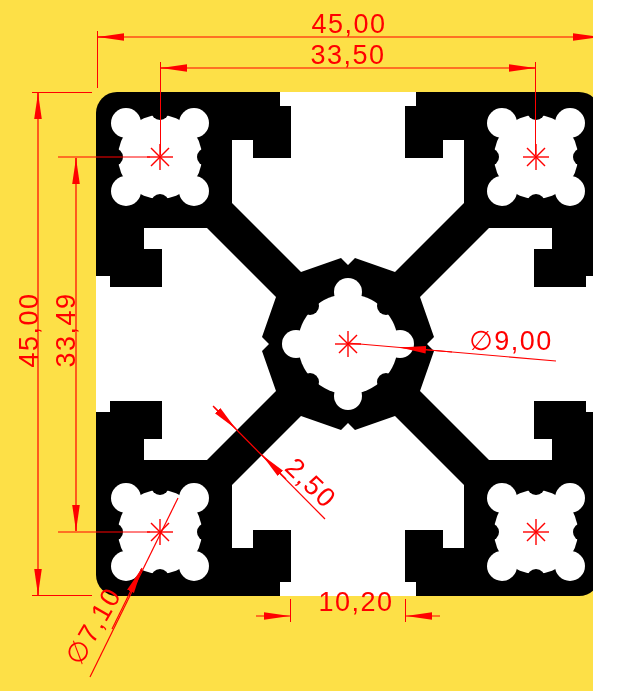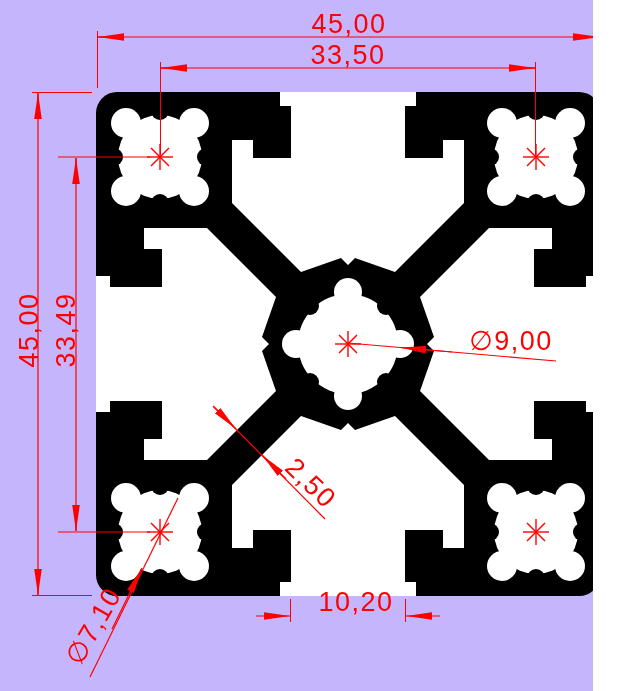--- a/index.html
+++ b/index.html
@@ -1,16 +1,16 @@
 <!DOCTYPE html>
 <html><head>
 <meta charset="utf-8">
 <style>
   html,body{margin:0;padding:0;background:#ffffff;}
-  .stage{position:relative;width:593px;height:691px;background:#c4b5fd;overflow:hidden;}
+  .stage{position:relative;width:593px;height:691px;background:#fde047;overflow:hidden;}
   svg{display:block;}
   text.dim{
     font-family:"Liberation Sans","DejaVu Sans",sans-serif;
     font-size:27px;
     letter-spacing:1.5px;
     fill:#ff0000;
   }
   .redstroke{stroke:#ff0000;stroke-width:1.2;fill:none;}
   .extline{stroke:#ff0000;stroke-width:1;fill:none;}
 </style>

